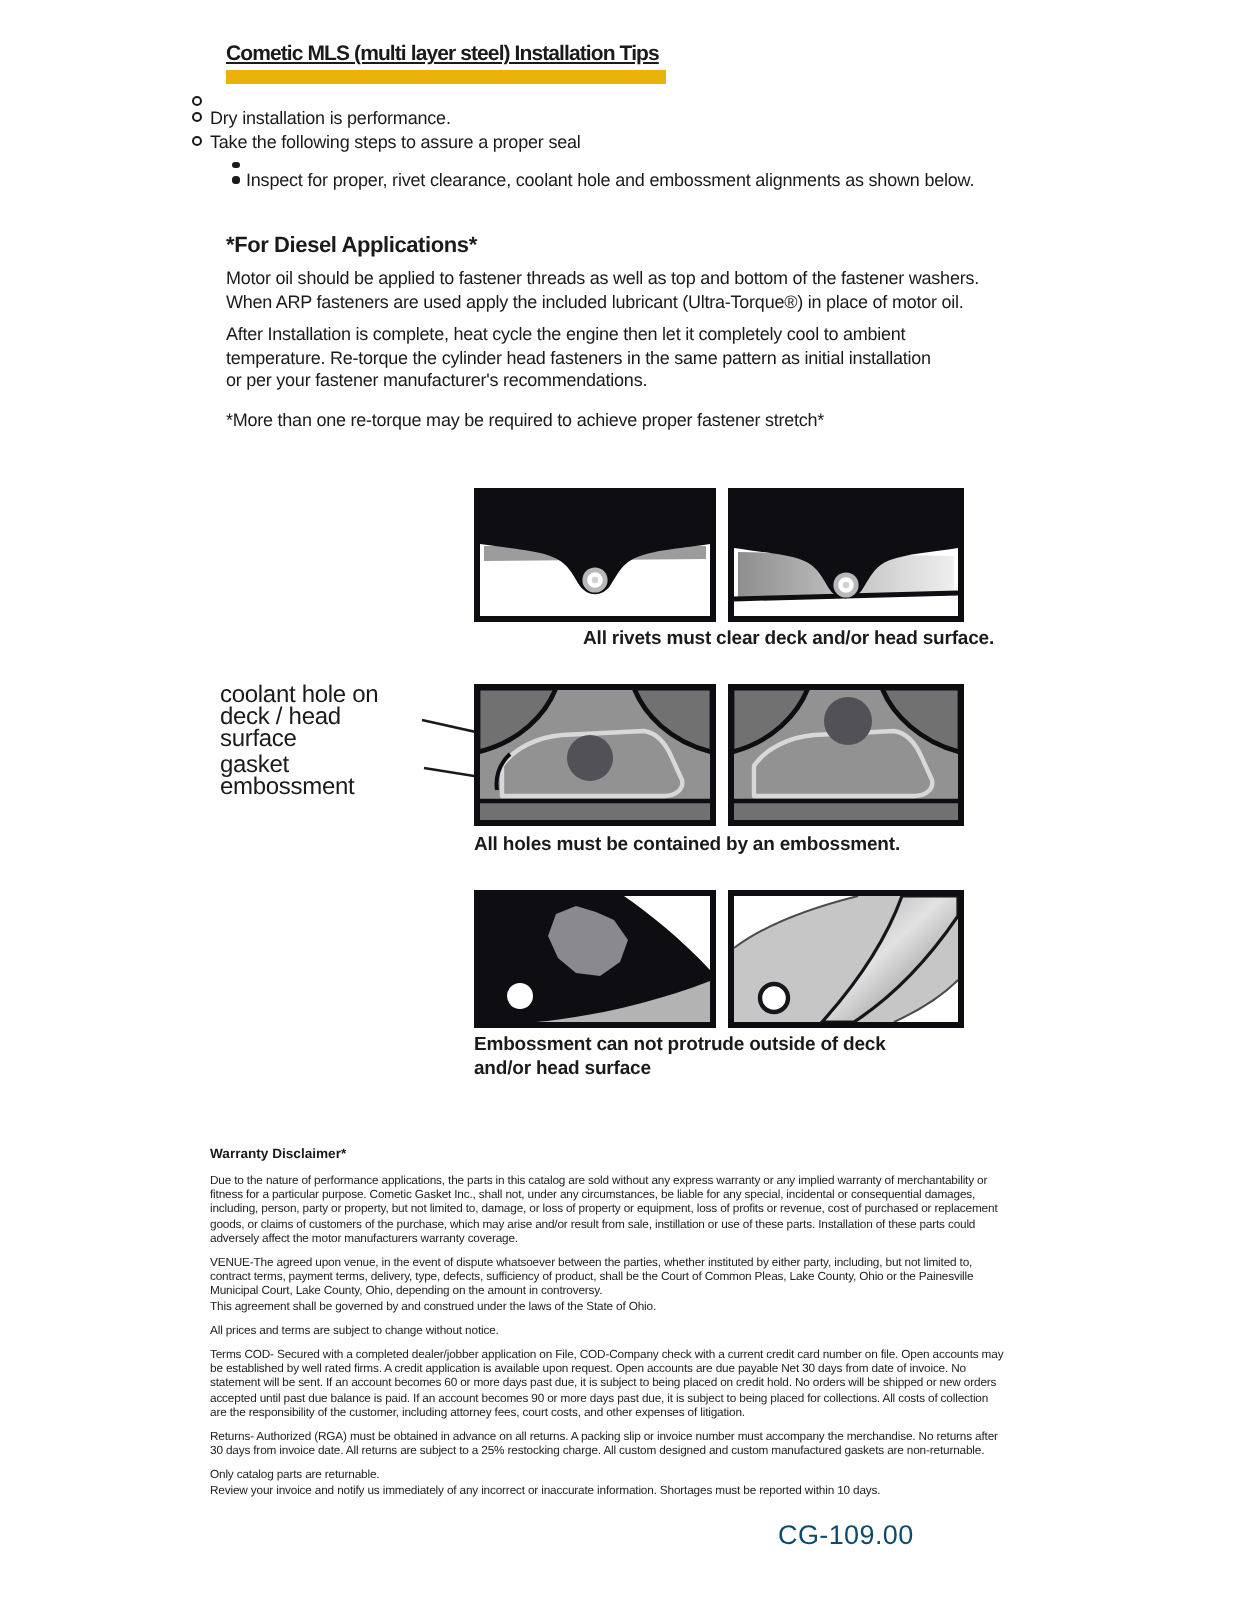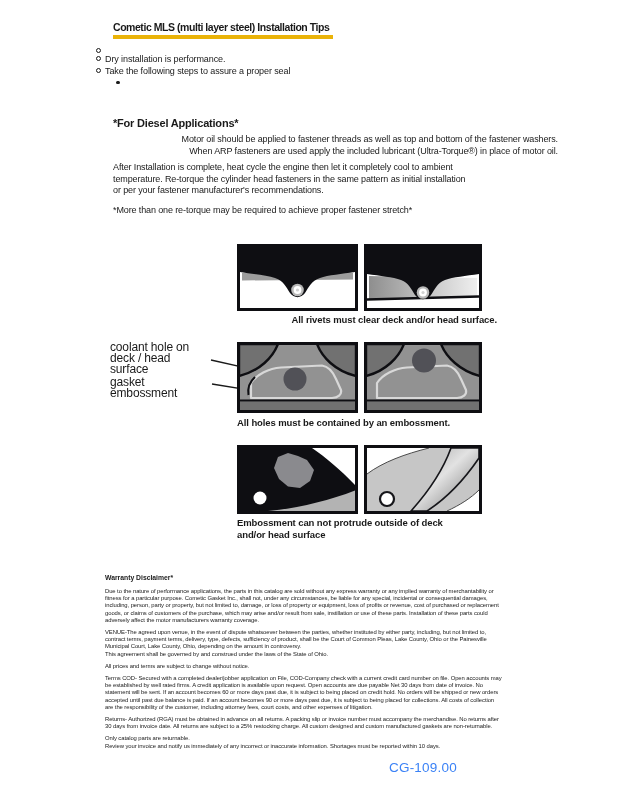--- a/index.html
+++ b/index.html
@@ -1,51 +1,51 @@
 <!DOCTYPE html>
 <html><head>
 <meta charset="utf-8">
 <style>
   html,body{margin:0;padding:0;background:#ffffff;}
   .page{position:relative;width:618px;height:800px;background:#ffffff;
         font-family:"Liberation Sans",sans-serif;color:#1a1a1a;overflow:hidden;}
   .abs{position:absolute;}
 
   .title{left:113px;top:21px;font-size:10.5px;font-weight:bold;letter-spacing:-0.45px;
-         border-bottom:4px solid #eab308;padding:0 4px 2px 0;}
+         border-bottom:7px solid #eab308;padding:0 4px 2px 0;text-decoration:underline;}
 
   .bullets{left:96px;top:44px;font-size:9px;line-height:12px;letter-spacing:-0.1px;width:440px;}
   .b-line{display:flex;align-items:flex-start;}
   .b-dot{width:3px;height:3px;border:1px solid #1a1a1a;border-radius:50%;
          margin:3.5px 4px 0 0;flex:none;}
   .sb{padding-left:20px;}
   .sb-dot{width:3.5px;height:3.5px;background:#1a1a1a;border-radius:50%;
           margin:4px 3.5px 0 0;flex:none;}
 
   .h2{left:113px;top:117px;font-size:11px;font-weight:bold;letter-spacing:-0.2px;}
   .para{left:113px;width:445px;font-size:9px;line-height:11.5px;letter-spacing:-0.12px;
         white-space:pre-line;}
-  #para1{top:134px;text-align:right;} #para2{top:162px;} #note{top:205px;}
+  #para1{top:134px;} #para2{top:162px;} #note{top:205px;}
 
   .dg-label{font-size:13px;font-weight:bold;letter-spacing:1px;text-align:center;margin-top:16px;}
   .dg-box{border:3px solid #0e0e12;background:#fff;}
   .dg-box svg{display:block;}
   .caption{font-size:9.5px;font-weight:bold;letter-spacing:-0.1px;white-space:pre-line;
            line-height:11.5px;}
 
   .ann{left:110px;width:92px;font-size:12px;line-height:11px;
        letter-spacing:-0.15px;white-space:pre-line;}
   #ann-coolant{top:342px;} #ann-emboss{top:377px;}
 
   .warranty{left:105px;top:574px;width:470px;}
   .w-head{font-size:6.8px;font-weight:bold;margin:0 0 7px 0;}
   .w-p{font-size:5.9px;line-height:7.2px;margin:0 0 5px 0;white-space:pre-line;
        letter-spacing:-0.08px;color:#222;}
 
-  .footer-code{left:389px;top:760px;font-size:13.5px;letter-spacing:0.2px;color:#3b82f6;}
+  .footer-code{left:389px;top:760px;font-size:13.5px;letter-spacing:0.2px;color:#0c4a6e;}
 </style>
 </head>
 <body>
 
 <div class="page">
 
   <div class="abs title">Cometic MLS (multi layer steel) Installation Tips</div>
 
   <div class="abs bullets">
     <div class="b-line">
@@ -54,20 +54,24 @@
     <div class="b-line">
       <span class="b-dot"></span>
       <span>Dry installation is performance.</span>
     </div>
     <div class="b-line">
       <span class="b-dot"></span>
       <span>Take the following steps to assure a proper seal</span>
     </div>
     <div class="b-line sb">
       <span class="sb-dot"></span>
+    </div>
+    <div class="b-line sb">
+      <span class="sb-dot"></span>
+      <span>Inspect for proper, rivet clearance, coolant hole and embossment alignments as shown below.</span>
     </div>
   </div>
 
   <div class="abs h2">*For Diesel Applications*</div>
   <div class="abs para" id="para1">Motor oil should be applied to fastener threads as well as top and bottom of the fastener washers.
 When ARP fasteners are used apply the included lubricant (Ultra-Torque®) in place of motor oil.</div>
   <div class="abs para" id="para2">After Installation is complete, heat cycle the engine then let it completely cool to ambient
 temperature. Re-torque the cylinder head fasteners in the same pattern as initial installation
 or per your fastener manufacturer's recommendations.</div>
   <div class="abs para" id="note">*More than one re-torque may be required to achieve proper fastener stretch*</div>

